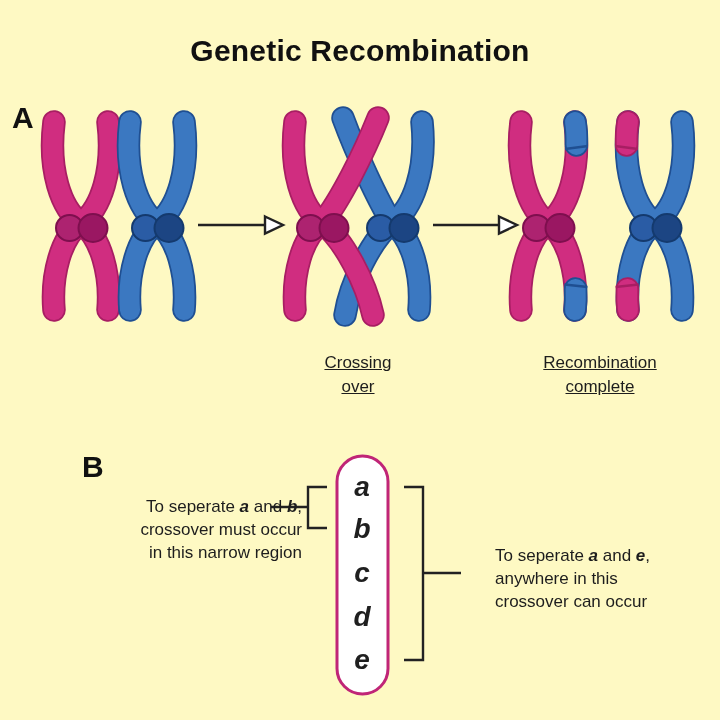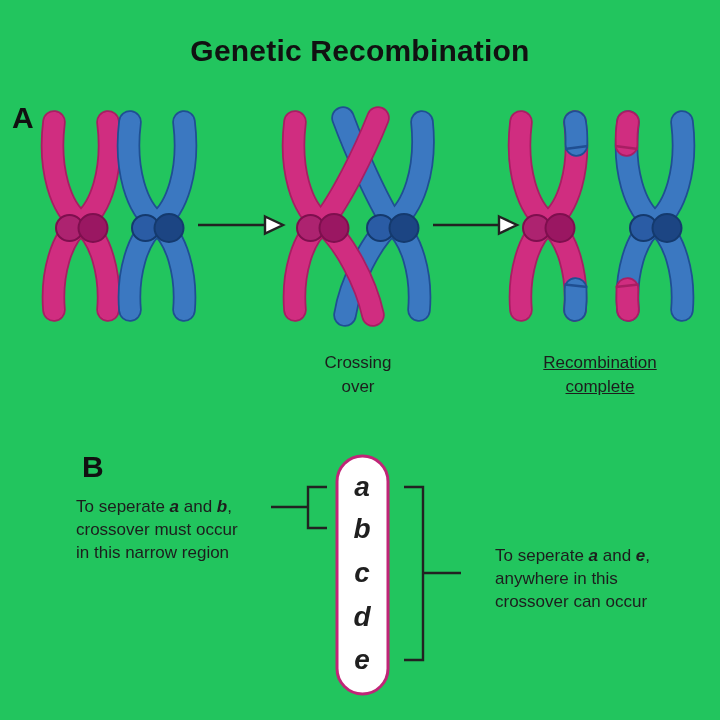--- a/index.html
+++ b/index.html
@@ -1,17 +1,17 @@
 <!DOCTYPE html>
 <html style="--chromosome-pink: #d02d80; --chromosome-pink-outline: #a81e63; --centromere-pink: #ad2370; --centromere-pink-dark: #9a1762; --chromosome-blue: #3b78c1; --chromosome-blue-outline: #1f4f92; --centromere-blue: #2a5ca5; --centromere-blue-dark: #1c4583; --capsule-border: #c02577; --ink: #222222; --background: #ffffff;"><head>
 <meta charset="utf-8">
 <style>
   html,body{margin:0;padding:0;background:#fff;}
   #stage{
-    position:relative;width:720px;height:720px;background:#22c55e;overflow:hidden;
+    position:relative;width:720px;height:720px;background:#fef9c3;overflow:hidden;
     font-family:"Liberation Sans", sans-serif;color:var(--ink,#1d1d1d);
   }
   #art{position:absolute;left:0;top:0;}
   .abs{position:absolute;}
   .title{
     left:0;right:0;top:34px;text-align:center;
     font-size:30px;font-weight:bold;letter-spacing:0.2px;color:#111;
   }
   .panel-letter{font-size:30px;font-weight:bold;color:#111;}
   .stage-caption{
@@ -139,28 +139,28 @@
     <g>
       <polyline class="ink-line" points="404,487 423,487 423,660 404,660"></polyline>
       <line class="ink-line" x1="423" y1="573" x2="461" y2="573"></line>
     </g>
   </svg>
 
   <div class="abs title">Genetic Recombination</div>
 
   <div class="abs panel-letter" style="left:12px;top:101px;">A</div>
 
-  <div class="abs stage-caption" style="left:248px;top:351px;">Crossing
+  <div class="abs stage-caption" style="left:248px;top:351px;text-decoration:underline;">Crossing
 over</div>
   <div class="abs stage-caption" style="left:490px;top:351px;text-decoration:underline;">Recombination
 complete</div>
 
   <div class="abs panel-letter" style="left:82px;top:450px;">B</div>
 
-  <div class="abs note" style="left:76px;top:495px;width:226px;">
+  <div class="abs note" style="left:76px;top:495px;width:226px;text-align:right;">
     <div><span>To seperate </span><span class="gene">a</span><span> and </span><span class="gene">b</span><span>,</span></div>
     <div>crossover must occur</div>
     <div>in this narrow region</div>
   </div>
 
   <div class="abs note" style="left:495px;top:544px;width:240px;">
     <div><span>To seperate </span><span class="gene">a</span><span> and </span><span class="gene">e</span><span>,</span></div>
     <div>anywhere in this</div>
     <div>crossover can occur</div>
   </div>

